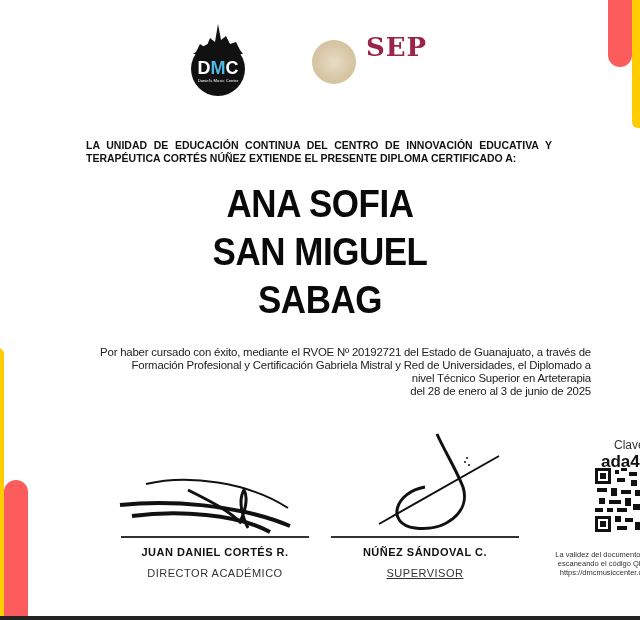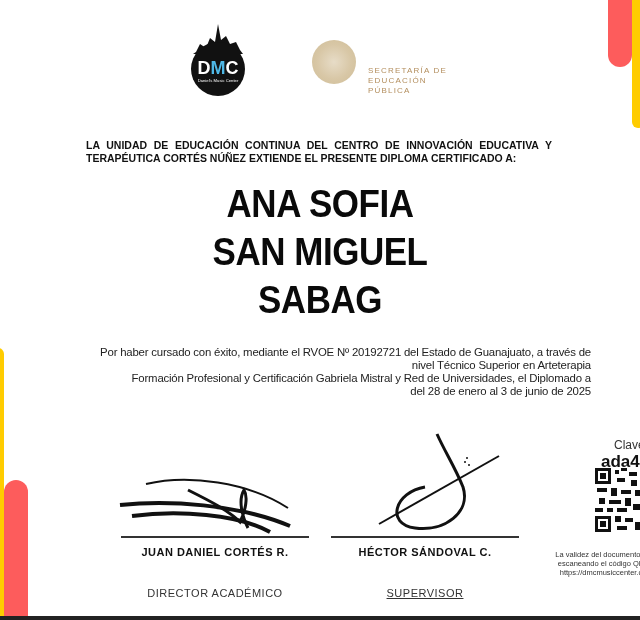--- a/index.html
+++ b/index.html
@@ -19,21 +19,21 @@
 
   .intro { position:absolute; left:86px; top:139px; width:466px; font-weight:bold; font-size:10.5px; line-height:13px; text-align:justify; text-align-last:left; color:#111; }
   .recipient { position:absolute; left:120px; top:180px; width:400px; text-align:center; font-weight:bold; font-size:38px; line-height:48px; letter-spacing:-0.5px; color:#0a0a0a; font-family:"Liberation Sans", sans-serif; transform:scaleX(0.92); }
   .recipient div { display:block; }
   .body-text { position:absolute; left:86px; top:346px; width:505px; font-size:11.4px; line-height:13px; color:#222; letter-spacing:-0.2px;text-align:right; }
   .body-text div { white-space:nowrap; }
 
   .sig { position:absolute; }
   .sig-line { position:absolute; height:2px; background:#333; }
   .sig-name { position:absolute; font-weight:bold; font-size:11px; letter-spacing:0.5px; text-align:center; }
-  .sig-role { position:absolute; font-size:11px; letter-spacing:0.5px; text-align:center; color:#333;margin-top:20px; }
+  .sig-role { position:absolute; font-size:11px; letter-spacing:0.5px; text-align:center; color:#333; }
 
   .clave-label { position:absolute; left:614px; top:438px; font-size:12px; color:#333; }
   .clave-value { position:absolute; left:601px; top:452px; font-size:17px; font-weight:bold; color:#111; }
   .qr { position:absolute; left:595px; top:468px; width:48px; height:66px; }
   .validity { position:absolute; left:546px; top:550px; width:110px; font-size:7.5px; line-height:9px; color:#333; text-align:center; white-space:nowrap; }
 </style>
 </head>
 <body>
 
 <div class="deco deco-top-yellow"></div>
@@ -46,38 +46,35 @@
   <svg width="60" height="75" viewBox="0 0 60 75">
     <path d="M8 30 L12 22 L18 26 L22 16 L27 20 L30 2 L33 18 L38 14 L42 22 L48 20 L52 28 L55 32 L5 32 Z" fill="#111"></path>
     <circle cx="30" cy="47" r="27" fill="#111"></circle>
     <text x="30" y="52" text-anchor="middle" font-family="Liberation Sans, sans-serif" font-weight="bold" font-size="18" fill="#fff">D<tspan fill="#4fb8e6">M</tspan>C</text>
     <text x="30" y="60" text-anchor="middle" font-family="Liberation Sans, sans-serif" font-size="4.2" fill="#fff">Daniel's Music Center</text>
   </svg>
 </div>
 
 <div class="logo-sep">
   <div class="sep-seal"></div>
-  <div class="sep-sub">
-    <div>SECRETARÍA DE</div>
-    <div>EDUCACIÓN PÚBLICA</div>
-  </div>
+  <div class="sep-title">SEP</div>
 </div>
 
 <div class="intro">LA UNIDAD DE EDUCACIÓN CONTINUA DEL CENTRO DE INNOVACIÓN EDUCATIVA Y TERAPÉUTICA CORTÉS NÚÑEZ EXTIENDE EL PRESENTE DIPLOMA CERTIFICADO A:</div>
 
 <div class="recipient">
   <div>ANA SOFIA</div>
   <div>SAN MIGUEL</div>
   <div>SABAG</div>
 </div>
 
 <div class="body-text">
   <div>Por haber cursado con éxito, mediante el RVOE Nº 20192721 del Estado de Guanajuato, a través de</div>
+  <div>Formación Profesional y Certificación Gabriela Mistral y Red de Universidades, el Diplomado a</div>
   <div>nivel Técnico Superior en Arteterapia</div>
-  <div>Formación Profesional y Certificación Gabriela Mistral y Red de Universidades, el Diplomado a</div>
   <div>del 28 de enero al 3 de junio de 2025</div>
 </div>
 
 <div class="sig" style="left:118px; top:470px;">
   <svg width="180" height="65" viewBox="0 0 180 65">
     <path d="M28 14 C70 4 130 12 170 38" stroke="#111" stroke-width="2" fill="none"></path>
     <path d="M2 35 C50 30 120 34 172 56" stroke="#111" stroke-width="4" fill="none"></path>
     <path d="M14 46 C60 40 120 44 152 62" stroke="#111" stroke-width="4" fill="none"></path>
     <path d="M70 20 C90 30 110 40 122 52 C128 40 130 26 126 20 C120 30 124 46 130 58" stroke="#111" stroke-width="3" fill="none"></path>
   </svg>
@@ -89,21 +86,21 @@
 <div class="sig" style="left:375px; top:432px;">
   <svg width="130" height="100" viewBox="0 0 130 100">
     <path d="M62 2 C70 20 80 35 88 55 C96 80 70 100 40 96 C10 92 20 60 50 55" stroke="#111" stroke-width="3" fill="none"></path>
     <path d="M4 92 L124 24" stroke="#111" stroke-width="2" fill="none"></path>
     <circle cx="90" cy="30" r="1" fill="#111"></circle>
       <circle cx="94" cy="33" r="1" fill="#111"></circle>
       <circle cx="92" cy="26" r="1" fill="#111"></circle>
   </svg>
 </div>
 <div class="sig-line" style="left:331px; top:536px; width:188px;"></div>
-<div class="sig-name" style="left:320px; top:546px; width:210px;">HÉCTOR SÁNDOVAL C.</div>
+<div class="sig-name" style="left:320px; top:546px; width:210px;">NÚÑEZ SÁNDOVAL C.</div>
 <div class="sig-role" style="left:320px; top:567px; width:210px;text-decoration:underline;">SUPERVISOR</div>
 
 <div class="clave-label">Clave</div>
 <div class="clave-value">ada409</div>
 <div class="qr">
   <svg width="48" height="66" viewBox="0 0 48 66">
     <rect x="0" y="0" width="16" height="16" fill="#111"></rect>
       <rect x="3" y="3" width="10" height="10" fill="#fff"></rect>
       <rect x="5" y="5" width="6" height="6" fill="#111"></rect>
     <rect x="0" y="48" width="16" height="16" fill="#111"></rect>

